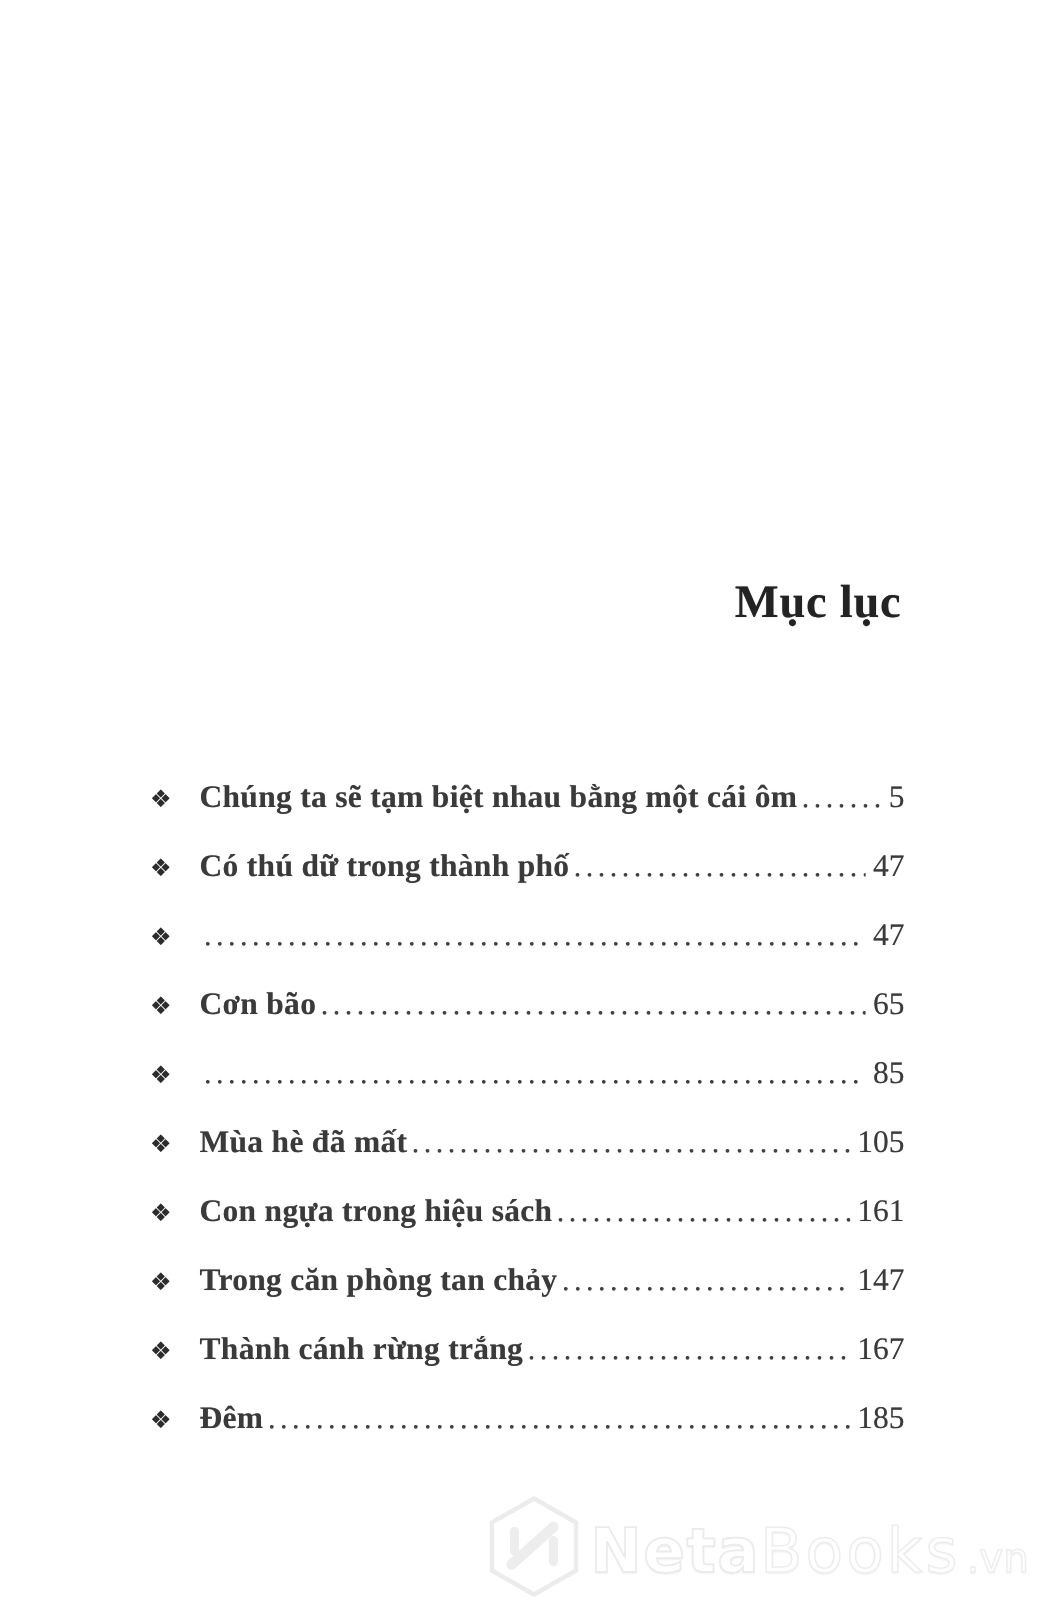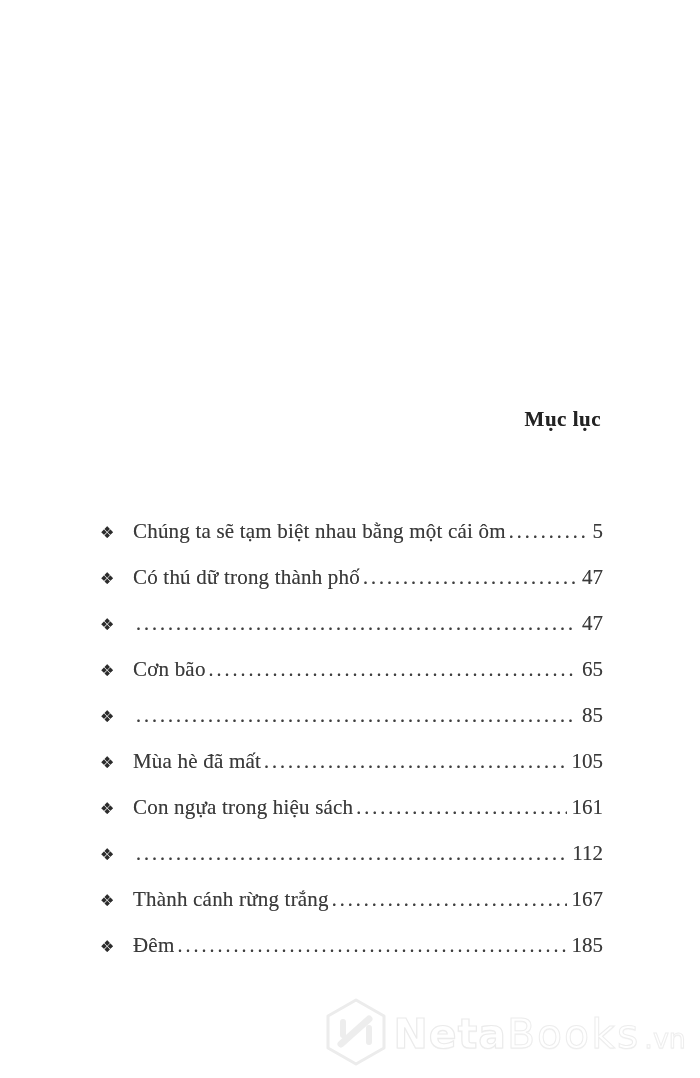--- a/index.html
+++ b/index.html
@@ -9,26 +9,25 @@
     position: relative;
     overflow: hidden;
     font-family: "Liberation Serif", "DejaVu Serif", serif;
   }
 
   
   .page-title {
     position: absolute;
     top: 383px;
     right: 99px;
-    font-size: 21px;
+    font-size: 31px;
     font-weight: bold;
     color: #232323;
     letter-spacing: 0.5px;
     text-shadow: 0 0 0.6px rgba(35,35,35,0.55);
-    margin-top: 24px;
   }
 
   
   .toc {
     position: absolute;
     top: 508px;
     left: 100px;
     right: 97px;
   }
   .toc-row {
@@ -42,20 +41,21 @@
   }
   .toc-bullet {
     flex: 0 0 33px;
     font-family: "DejaVu Sans", sans-serif;
     font-size: 16px;
     color: #2c2c2c;
   }
   .toc-label {
     white-space: nowrap;
     letter-spacing: 0.2px;
+    font-weight: bold;
   }
   .toc-leader {
     flex: 1 1 auto;
     overflow: hidden;
     white-space: nowrap;
     margin: 0 5px 0 3px;
     color: #3f3f3f;
   }
   .toc-leader::after {
     content: "........................................................................................";
@@ -139,22 +139,23 @@
 
   <div class="toc-row">
     <span class="toc-bullet">❖</span>
     <span class="toc-label">Con ngựa trong hiệu sách</span>
     <span class="toc-leader"></span>
     <span class="toc-page">161</span>
   </div>
 
   <div class="toc-row">
     <span class="toc-bullet">❖</span>
+    <span class="toc-label">Trong căn phòng tan chảy</span>
     <span class="toc-leader"></span>
-    <span class="toc-page">112</span>
+    <span class="toc-page">147</span>
   </div>
 
   <div class="toc-row">
     <span class="toc-bullet">❖</span>
     <span class="toc-label">Thành cánh rừng trắng</span>
     <span class="toc-leader"></span>
     <span class="toc-page">167</span>
   </div>
 
   <div class="toc-row">

